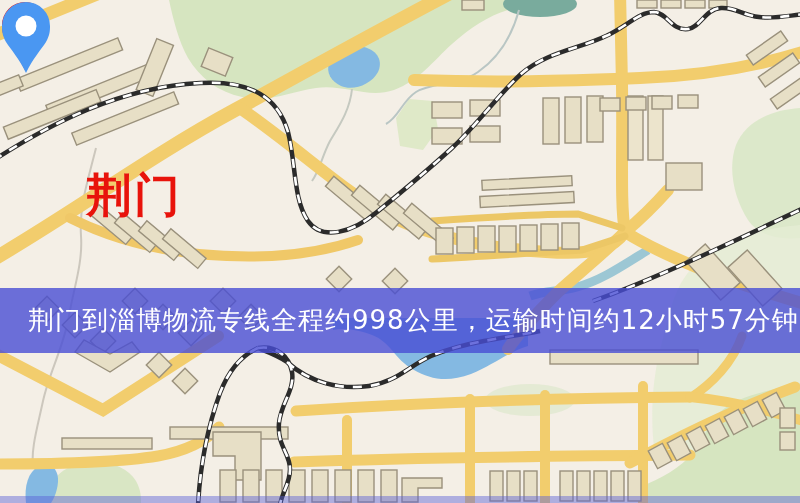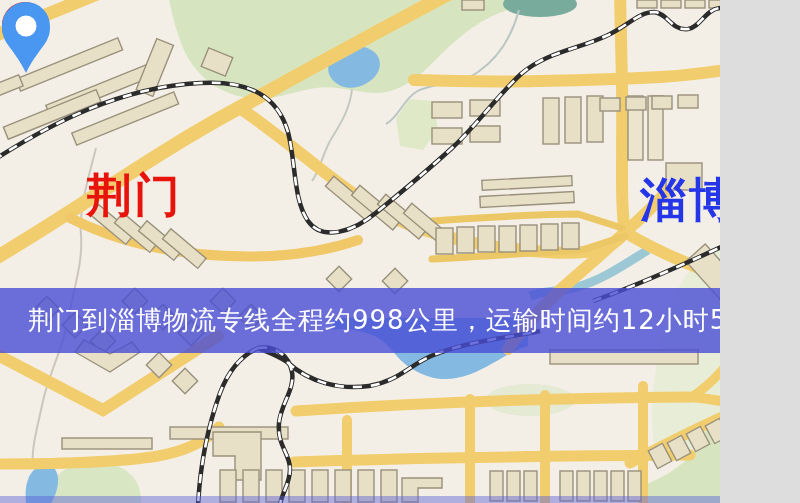--- a/index.html
+++ b/index.html
@@ -1,17 +1,17 @@
 <!DOCTYPE html>
 <html><head>
 <meta charset="utf-8">
 <style>
   html,body{margin:0;padding:0;background:#ddd;}
-  #stage{position:relative;width:700px;height:503px;overflow:hidden;
-         font-family:"DejaVu Sans","Liberation Sans",sans-serif;background:#f4efe6;padding-left:20px;}
+  #stage{position:relative;width:800px;height:503px;overflow:hidden;
+         font-family:"DejaVu Sans","Liberation Sans",sans-serif;background:#f4efe6;}
   #stage svg{position:absolute;left:0;top:0;display:block;}
   .city-label{position:absolute;font-weight:bold;line-height:1;white-space:nowrap;
               letter-spacing:2px;text-shadow:0 0 1px rgba(255,255,255,.25);}
   #origin-label{left:86px;top:172px;font-size:46px;}
   #dest-label{left:640px;top:176px;font-size:47px;}
   .pin{position:absolute;}
   #origin-pin{left:122px;top:101px;}
   #dest-pin{left:666px;top:95px;}
   #banner{position:absolute;left:0;top:288px;width:800px;height:65px;
           display:flex;align-items:center;box-sizing:border-box;padding-left:28px;}
@@ -192,20 +192,19 @@
     <circle cx="25" cy="25" r="10" fill="#ffffff"></circle>
   </svg>
 
   <svg class="pin" id="dest-pin" width="52" height="76" viewBox="0 0 52 76">
     <path d="M26,73 C19,58 11,50 6,42 C2,35 2,30 2,26 A24,24 0 1 1 50,26 C50,30 50,35 46,42 C41,50 33,58 26,73 Z" fill="#4a97f2"></path>
     <circle cx="26" cy="26" r="10.5" fill="#ffffff"></circle>
   </svg>
 
   <div class="city-label" id="origin-label" style="color: rgb(232, 19, 11);">荆门</div>
 
-  <div class="city-label" id="dest-label" style="color: rgb(36, 54, 232);">淄博</div>
 
   <div id="banner" style="background: rgba(72, 78, 213, 0.8);">
     <span class="banner-text" style="color: rgb(255, 255, 255);">荆门到淄博物流专线全程约998公里，运输时间约12小时57分钟.</span>
   </div>
 
   <div id="bottom-strip"></div>
 </div>
 
 </body></html>

